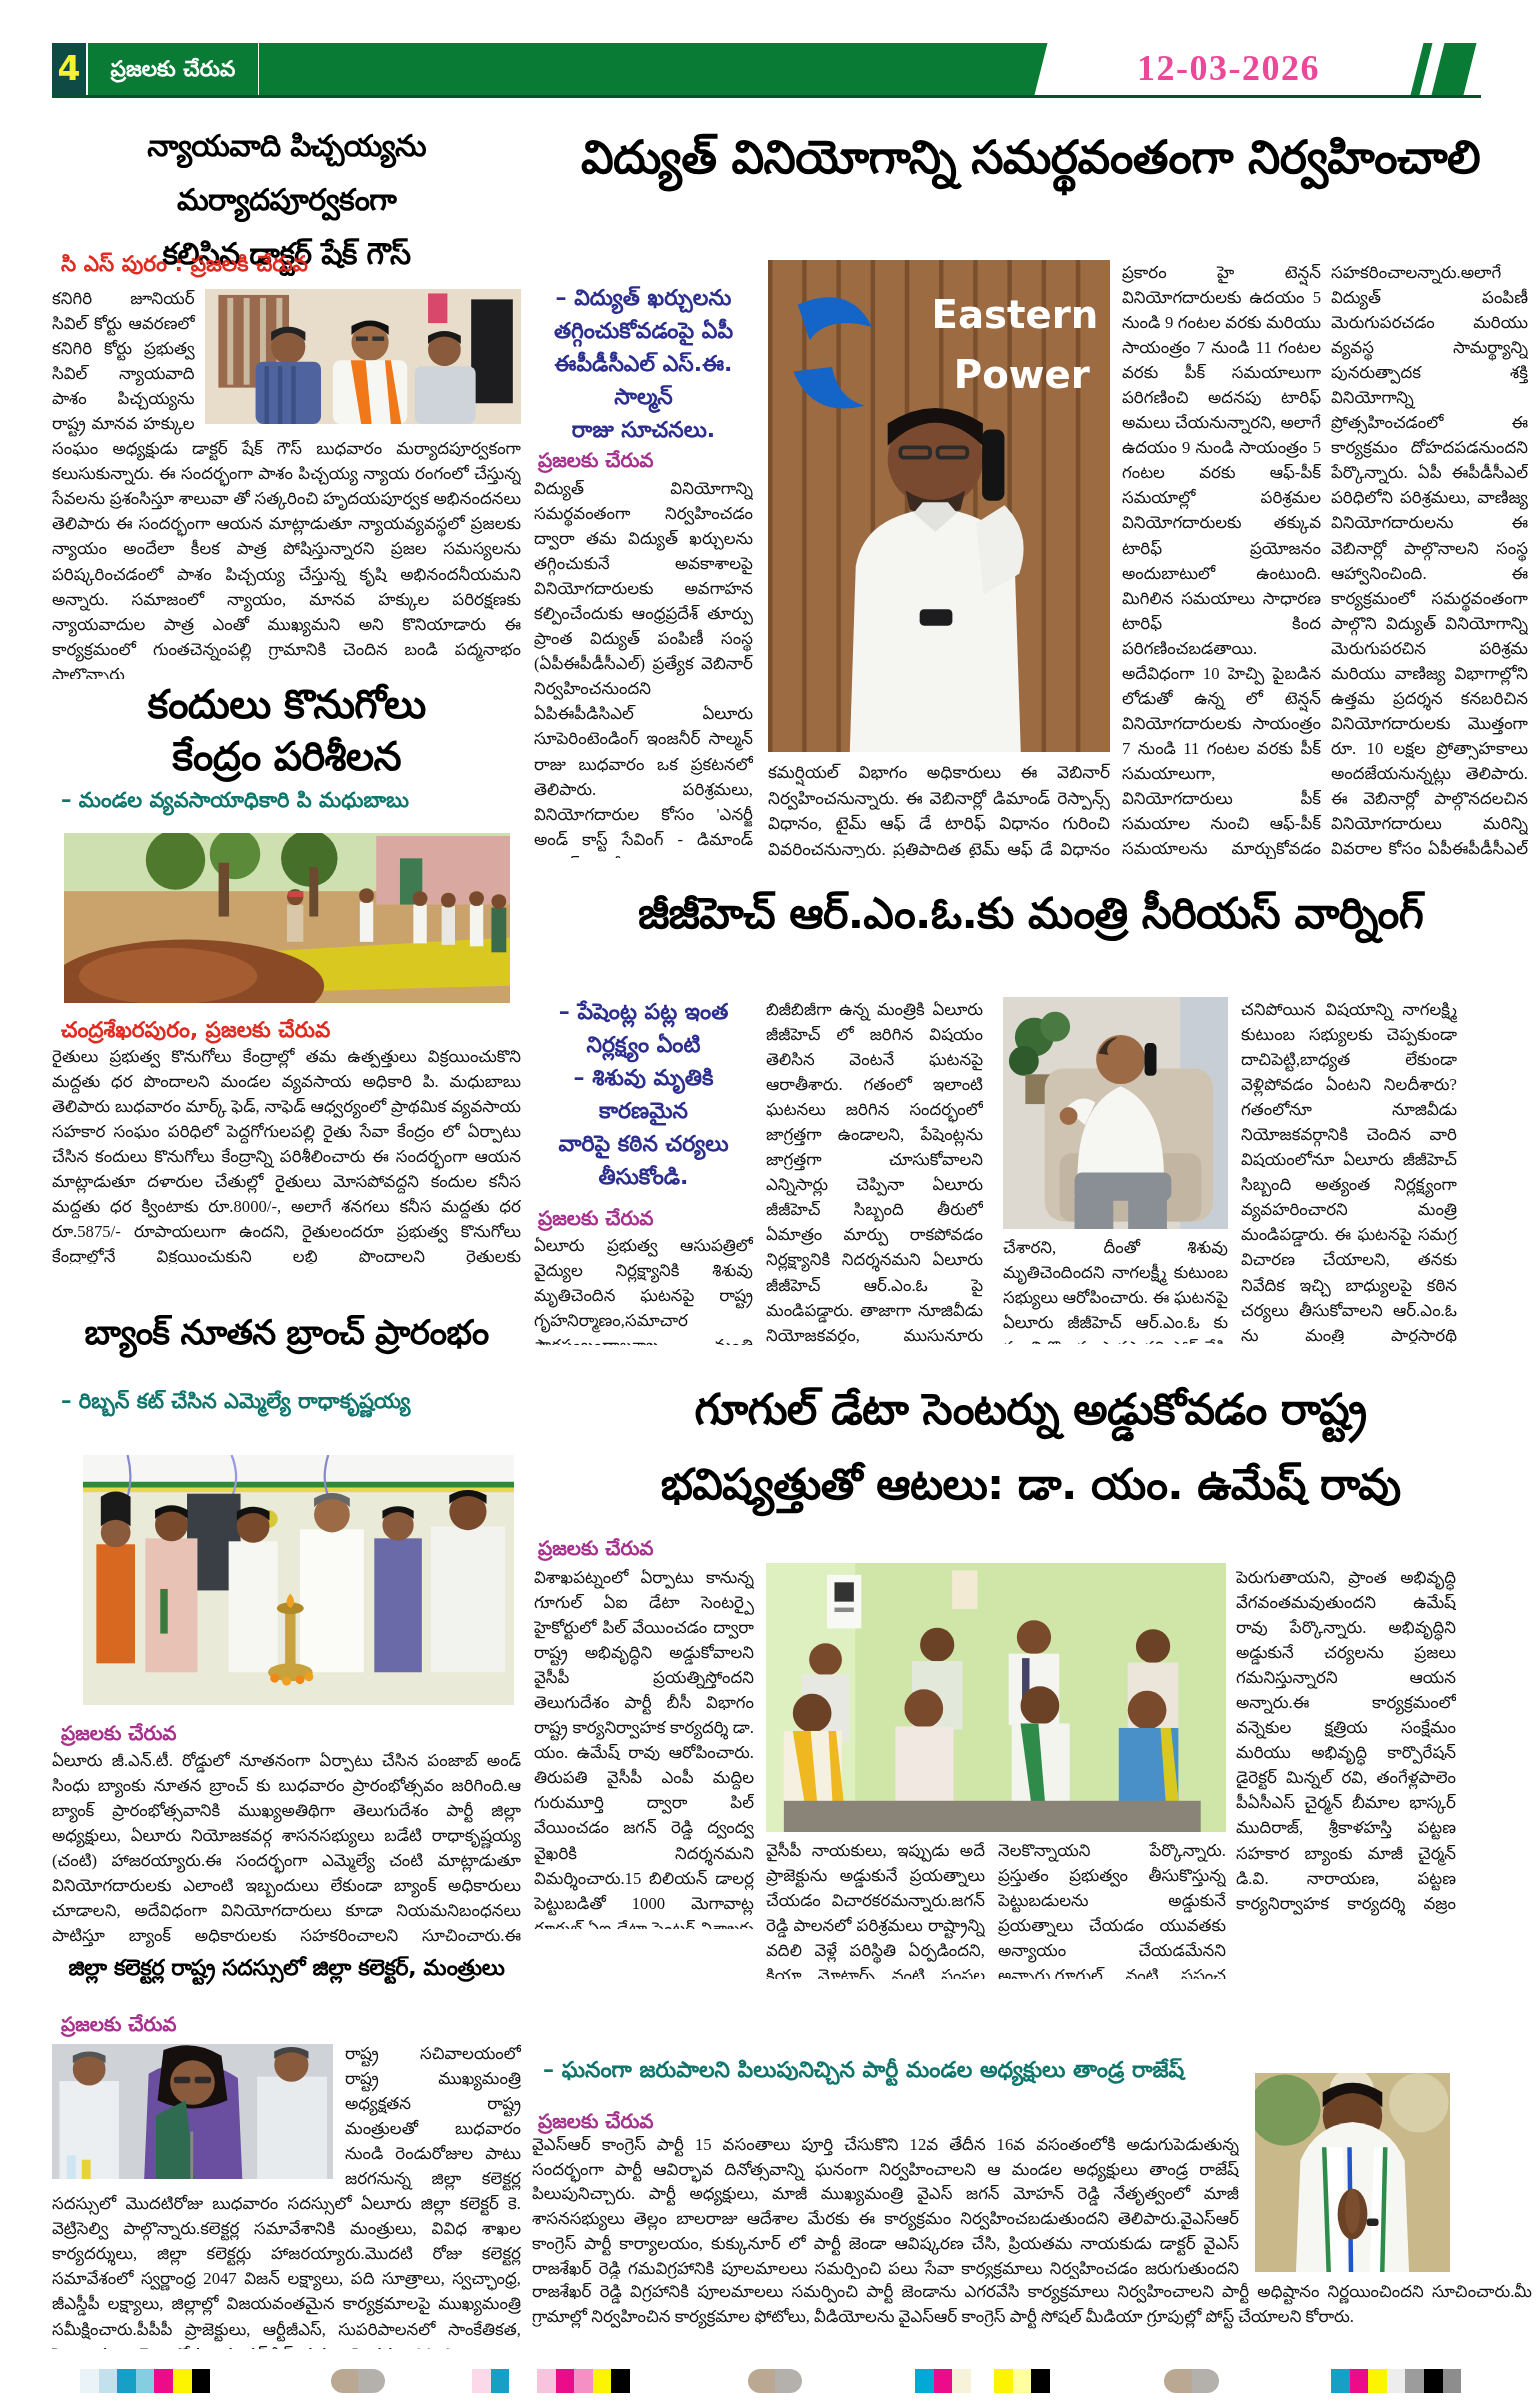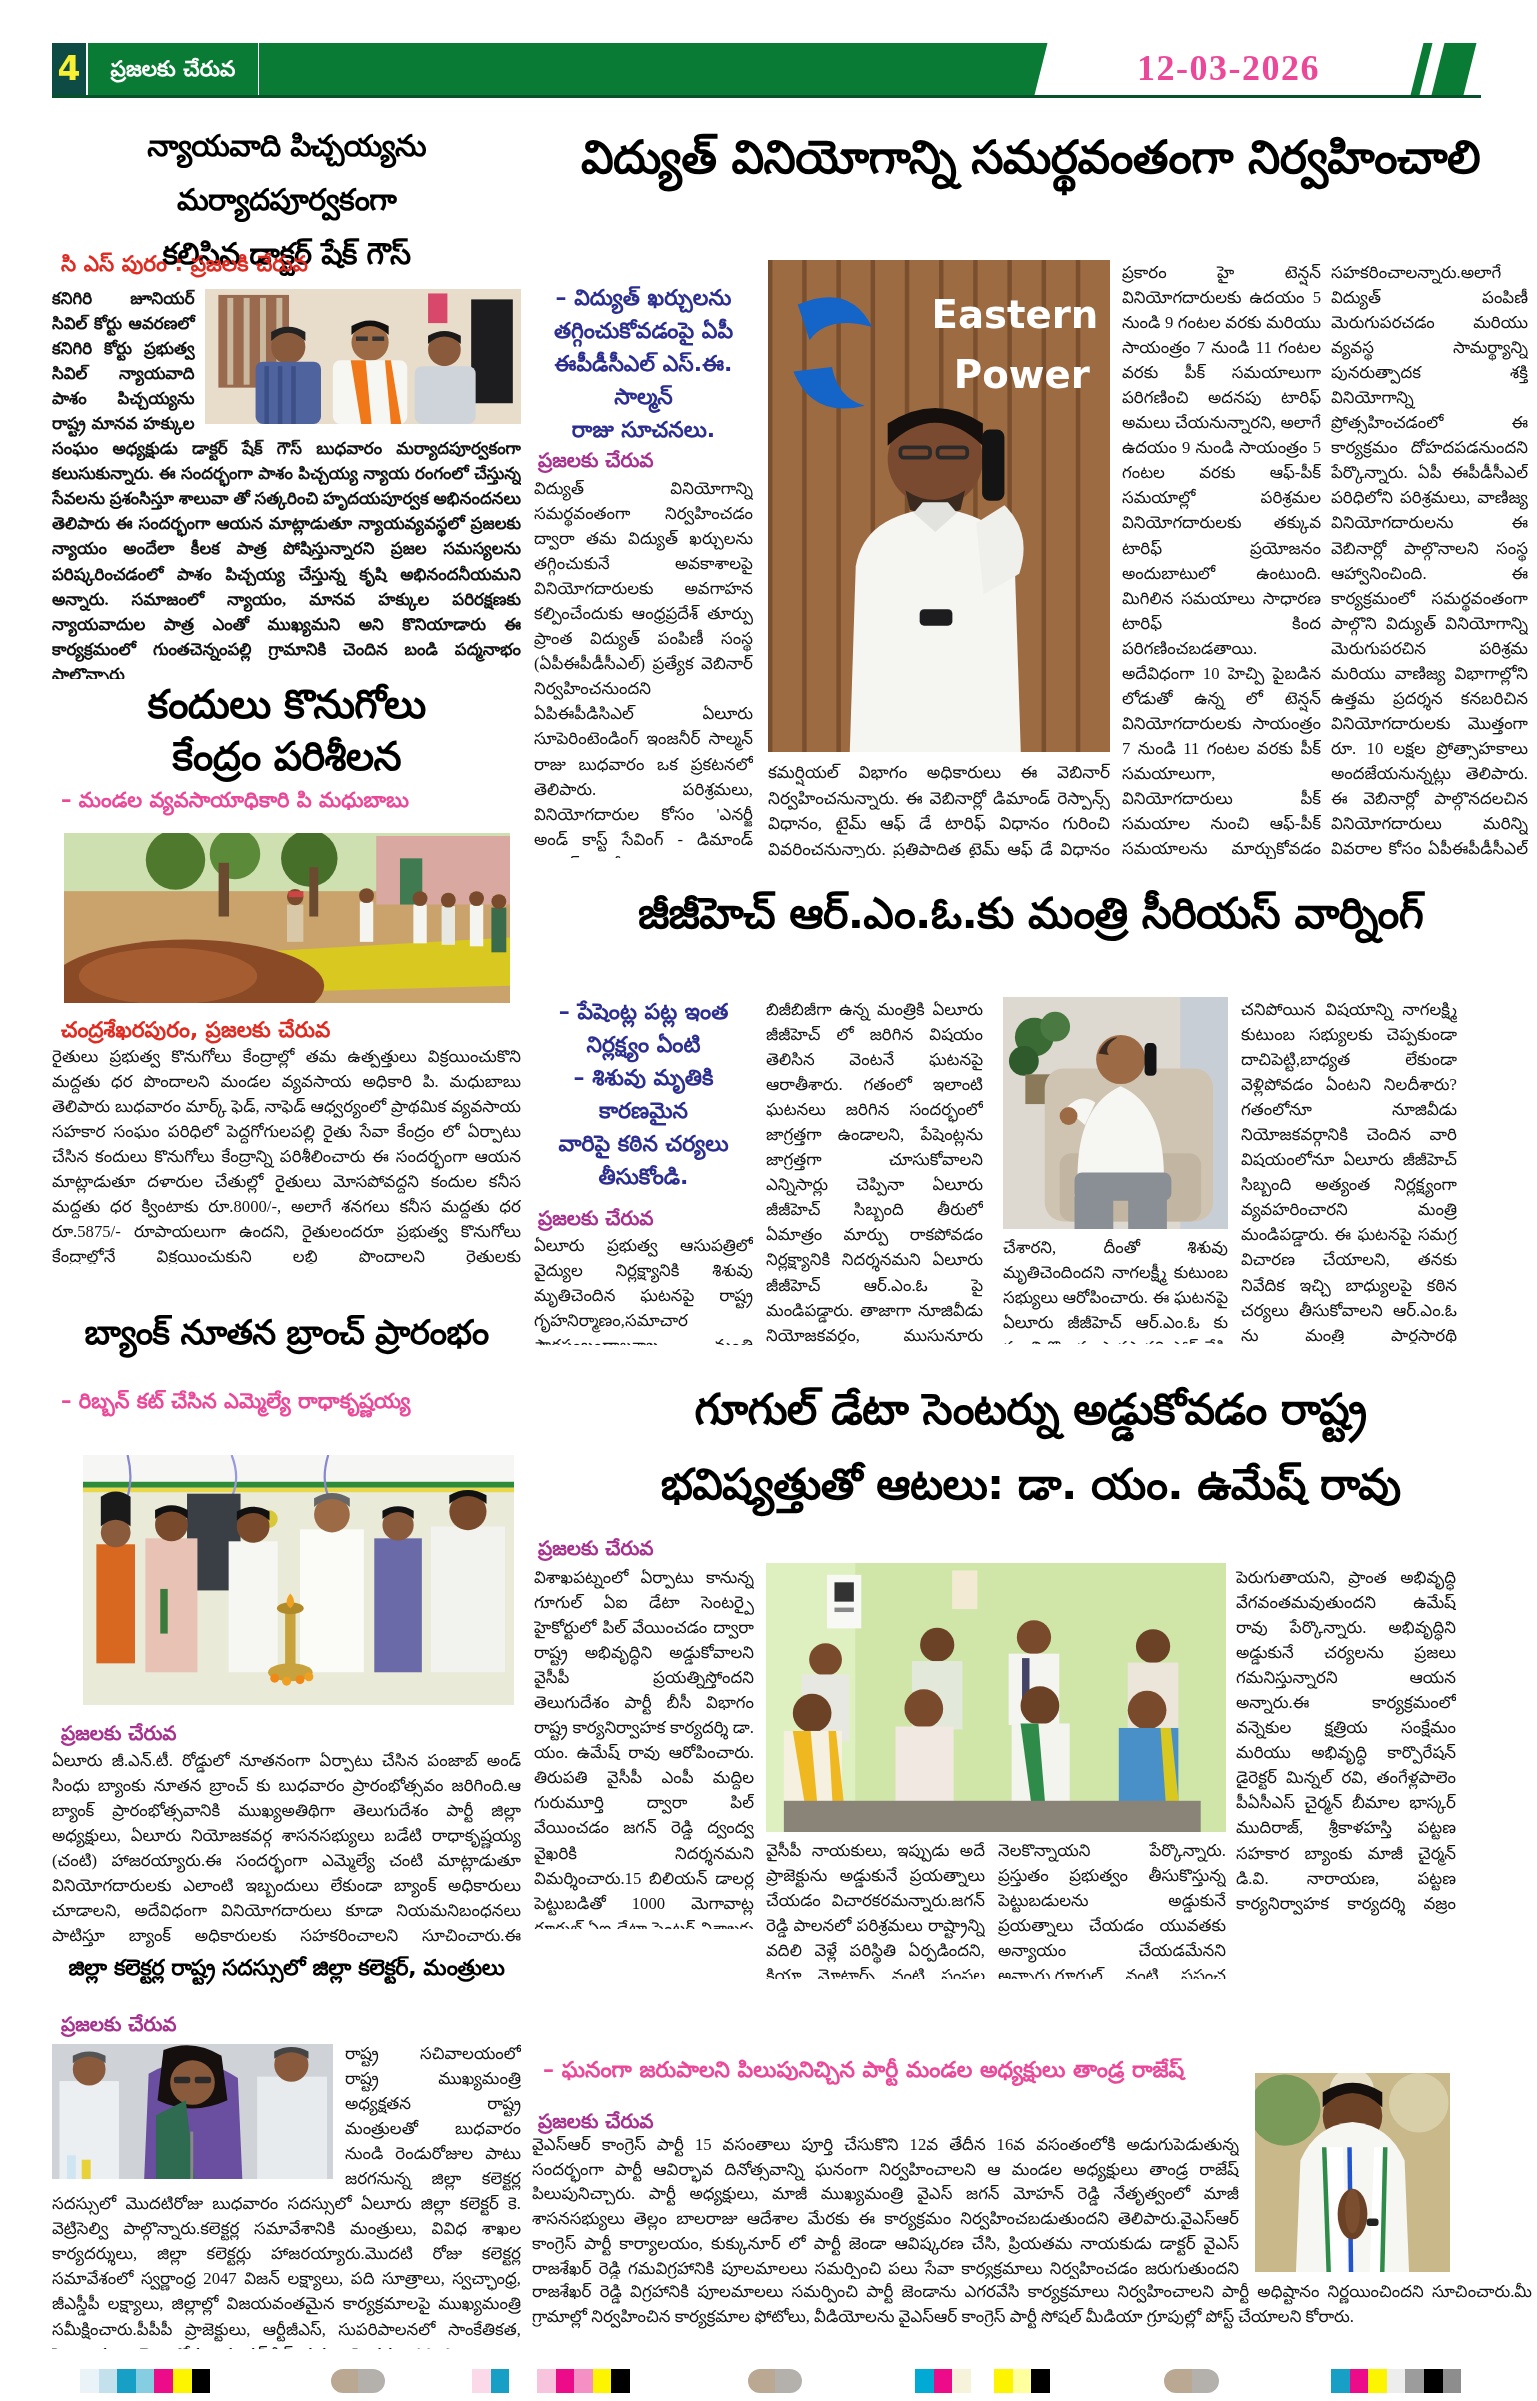--- a/index.html
+++ b/index.html
@@ -18,21 +18,21 @@
   .mast-date-text{position:absolute;left:1011px;top:0;width:331px;height:52px;
                   font:bold 36px "Liberation Serif",serif;letter-spacing:1.5px;color:#ec4899;
                   text-align:center;line-height:51px;}
   .mast-sliver{position:absolute;left:1374px;top:0;width:12px;height:52px;background:#fff;transform:skewX(-14deg);}
   .mast-end{position:absolute;left:1418px;top:0;width:22px;height:52px;background:#fff;transform:skewX(-14deg);}
   
   .headline{font-family:"DejaVu Sans",sans-serif;font-weight:bold;color:#000;text-align:center;letter-spacing:-0.7px;}
   .pre{white-space:pre-line;}
   .dl-red{color:#e12b20;font:bold 21.6px "DejaVu Sans",sans-serif;text-align:right;}
   .dl-mag{color:#a8308f;font:bold 20px "DejaVu Sans",sans-serif;}
-  .by-blue{color:#ec4899;font:bold 21px "DejaVu Sans",sans-serif;}
+  .by-blue{color:#0f766e;font:bold 21px "DejaVu Sans",sans-serif;}
   .sub-blue{color:#2c2f8f;font:bold 22px "DejaVu Sans",sans-serif;text-align:center;line-height:1.5;}
   .body-text{font-size:16.7px;line-height:1.5;text-align:justify;overflow:hidden;}
   .col{position:absolute;overflow:hidden;}
   .photo{position:absolute;overflow:hidden;background:#be185d;}
   .photo svg{display:block;width:100%;height:100%;}
   .float-right-ph{float:right;margin:3px 0 6px 10.4px;}
   .float-left-ph{float:left;margin:3px 12px 4.5px 0;}
   
   .reg-group{position:absolute;top:2369px;height:24px;display:flex;}
   .reg-cell{display:inline-block;width:18.6px;height:24px;}
@@ -50,21 +50,21 @@
     <div class="mast-sliver"></div>
     <div class="mast-end"></div>
     <div class="mast-pagebox">4</div>
     <div class="mast-brandbox">ప్రజలకు చేరువ</div>
     <div class="mast-date-text">12-03-2026</div>
   </div>
 
   <div class="abs headline pre" style="left:52px;top:119px;width:469px;font-size:30px;line-height:1.8;">న్యాయవాది పిచ్చయ్యను మర్యాదపూర్వకంగా
 కలిసిన డాక్టర్ షేక్ గౌస్</div>
   <div class="abs dl-red" style="left:61px;top:251px;">సి ఎస్ పురం : ప్రజలకి చేరువ</div>
-  <div class="abs body-text" style="left:52px;top:286px;width:469px;height:393px;font-weight:bold;">
+  <div class="abs body-text" style="left:52px;top:286px;width:469px;height:393px;">
     <div class="photo float-right-ph" style="position:relative;width:316px;height:135px;">
       <svg viewBox="0 0 425 182" preserveAspectRatio="none">
         <rect width="425" height="182" fill="#e8ddca"></rect>
         <rect x="18" y="8" width="95" height="125" fill="#9a6a4f"></rect>
         <rect x="30" y="12" width="8" height="117" fill="#c9b89d"></rect>
           <rect x="52" y="12" width="8" height="117" fill="#c9b89d"></rect>
           <rect x="74" y="12" width="8" height="117" fill="#c9b89d"></rect>
           <rect x="96" y="12" width="8" height="117" fill="#c9b89d"></rect>
         <rect x="358" y="14" width="56" height="140" fill="#1d1d1f"></rect>
         <rect x="300" y="6" width="26" height="40" fill="#d8486a"></rect>

